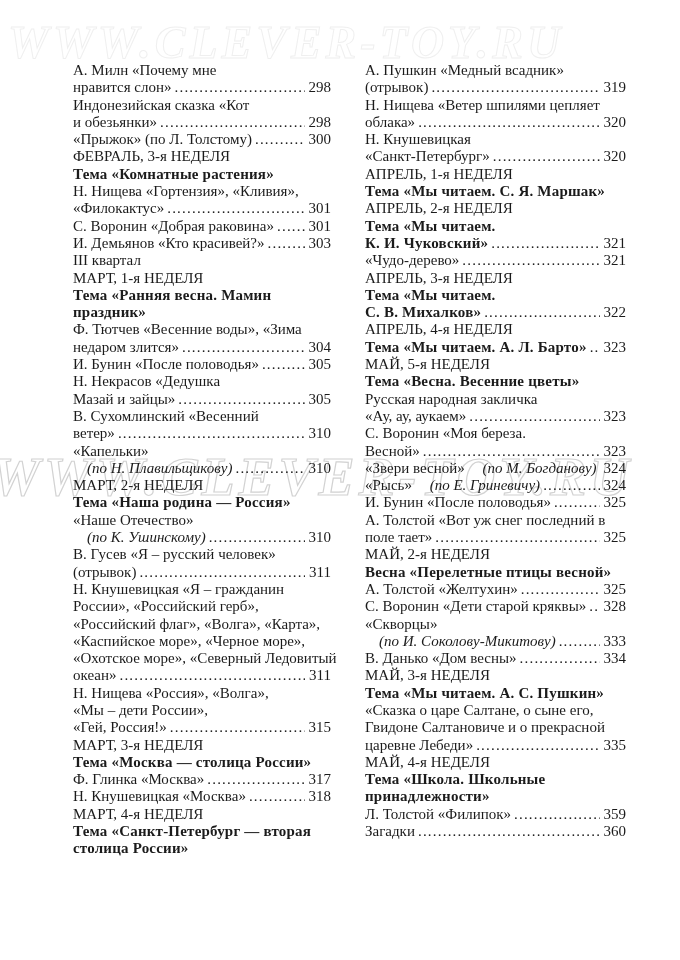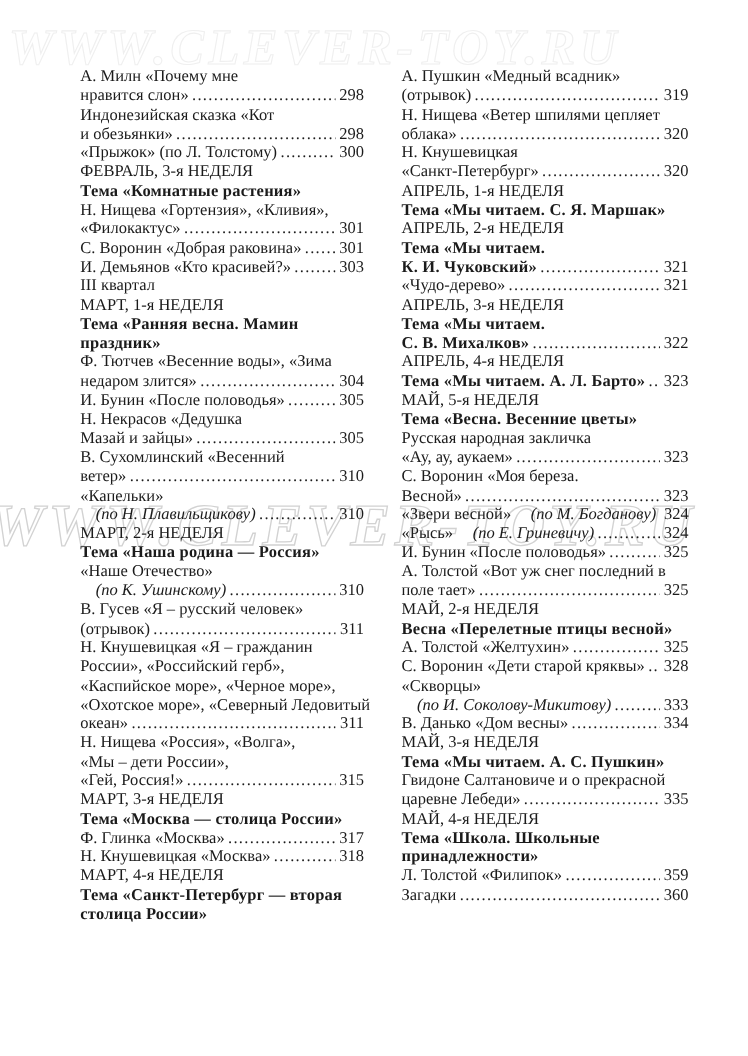--- a/index.html
+++ b/index.html
@@ -191,20 +191,23 @@
           <span class="leader">..........................................................................................</span>
           <span class="pg">311</span>
         </div>
         <div class="line">
           <span class="txt"><span>Н. Кнушевицкая «Я – гражданин</span></span>
         </div>
         <div class="line">
           <span class="txt"><span>России», «Российский герб»,</span></span>
         </div>
         <div class="line">
+          <span class="txt"><span>«Российский флаг», «Волга», «Карта»,</span></span>
+        </div>
+        <div class="line">
           <span class="txt"><span>«Каспийское море», «Черное море»,</span></span>
         </div>
         <div class="line">
           <span class="txt"><span>«Охотское море», «Северный Ледовитый</span></span>
         </div>
         <div class="line">
           <span class="txt"><span>океан»</span></span>
           <span class="leader">..........................................................................................</span>
           <span class="pg">311</span>
         </div>
@@ -383,20 +386,23 @@
         <div class="line">
           <span class="txt"><span>В. Данько «Дом весны»</span></span>
           <span class="leader">..........................................................................................</span>
           <span class="pg">334</span>
         </div>
         <div class="line">
           <span class="txt"><span>МАЙ, 3-я НЕДЕЛЯ</span></span>
         </div>
         <div class="line bold">
           <span class="txt"><span>Тема «Мы читаем. А. С. Пушкин»</span></span>
+        </div>
+        <div class="line">
+          <span class="txt"><span>«Сказка о царе Салтане, о сыне его,</span></span>
         </div>
         <div class="line">
           <span class="txt"><span>Гвидоне Салтановиче и о прекрасной</span></span>
         </div>
         <div class="line">
           <span class="txt"><span>царевне Лебеди»</span></span>
           <span class="leader">..........................................................................................</span>
           <span class="pg">335</span>
         </div>
         <div class="line">

